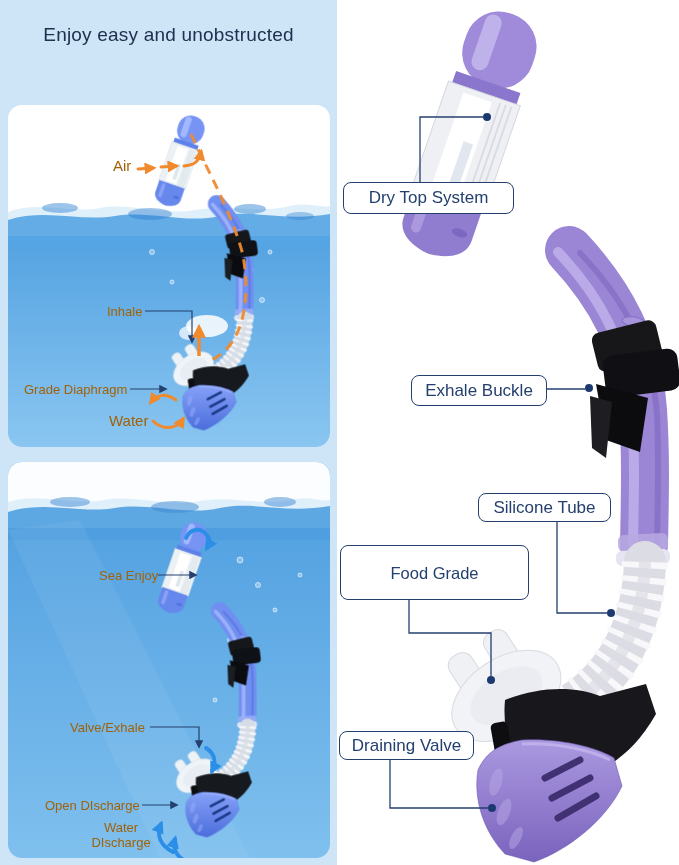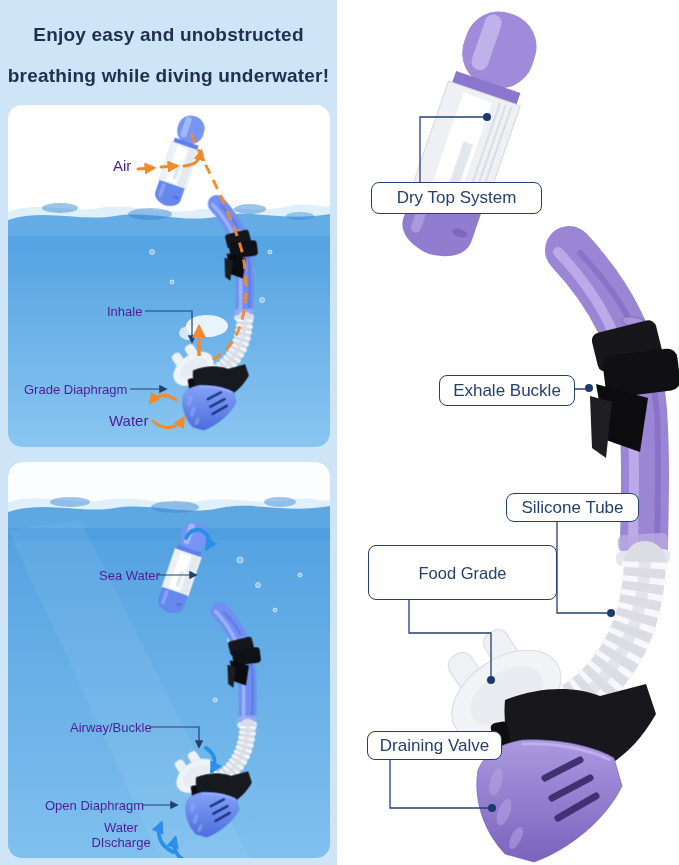--- a/index.html
+++ b/index.html
@@ -1,40 +1,39 @@
 <!DOCTYPE html>
 <html><head>
 <meta charset="utf-8">
 <style>
   html,body{margin:0;padding:0;background:#fff;}
   .page{position:relative;width:679px;height:865px;background:#ffffff;overflow:hidden;
         font-family:"Liberation Sans", sans-serif;}
   .left-col{position:absolute;left:0;top:0;width:337px;height:865px;background:#cde5f7;}
   .title{position:absolute;left:0;top:14px;width:337px;text-align:center;
-         color:#21304e;font-size:19px;font-weight:700;line-height:41px;letter-spacing:.2px;}
+         color:#21304e;font-size:19px;font-weight:400;line-height:41px;letter-spacing:.2px;}
   .scene{position:absolute;left:0;top:0;}
   .tint{filter:hue-rotate(-26deg) saturate(1.45);}
-  .label{position:absolute;color:#4c1d95;font-size:13px;white-space:nowrap;}
+  .label{position:absolute;color:#a16207;font-size:13px;white-space:nowrap;}
   .label.lg{font-size:15px;}
   .label.center{text-align:center;white-space:normal;line-height:15px;}
   .callout{position:absolute;display:flex;flex-direction:column;align-items:center;justify-content:center;
            background:#ffffff;border:1.6px solid #24406f;border-radius:8px;color:#24406f;
-           font-size:17px;line-height:24px;white-space:nowrap;margin-left:28px;}
+           font-size:17px;line-height:24px;white-space:nowrap;}
   .callout.small{font-size:16.5px;}
 </style>
 </head>
 <body>
 
 <div class="page">
 
   <div class="left-col"></div>
 
   <div class="title">
     <div>Enjoy easy and unobstructed</div>
-    <div>breathing while diving underwater!</div>
   </div>
 
   <svg class="scene" width="679" height="865" viewBox="0 0 679 865">
     <defs>
       <clipPath id="clipCard1">
           <rect x="8" y="105" width="322" height="342" rx="14"></rect>
         </clipPath>
       <clipPath id="clipCard2">
           <rect x="8" y="462" width="322" height="396" rx="14"></rect>
         </clipPath>
@@ -195,23 +194,23 @@
       <circle cx="491" cy="680" r="4"></circle>
       <circle cx="492" cy="808" r="4"></circle>
     </g>
   </svg>
 
   <div class="label lg" style="left:113px;top:157px">Air</div>
   <div class="label" style="left:107px;top:304px">Inhale</div>
   <div class="label" style="left:24px;top:382px">Grade Diaphragm</div>
   <div class="label lg" style="left:109px;top:412px">Water</div>
 
-  <div class="label" style="left:99px;top:568px">Sea Water</div>
-  <div class="label" style="left:70px;top:720px">Airway/Buckle</div>
-  <div class="label" style="left:45px;top:798px">Open Diaphragm</div>
+  <div class="label" style="left:99px;top:568px">Sea Enjoy</div>
+  <div class="label" style="left:70px;top:720px">Valve/Exhale</div>
+  <div class="label" style="left:45px;top:798px">Open DIscharge</div>
   <div class="label center" style="left:85px;top:820px;width:72px">
     <div>Water</div>
     <div>DIscharge</div>
   </div>
 
   <div class="callout" style="left:343px;top:182px;width:169px;height:30px">
     <span>Dry Top System</span>
   </div>
   <div class="callout" style="left:411px;top:375px;width:134px;height:29px">
     <span>Exhale Buckle</span>

